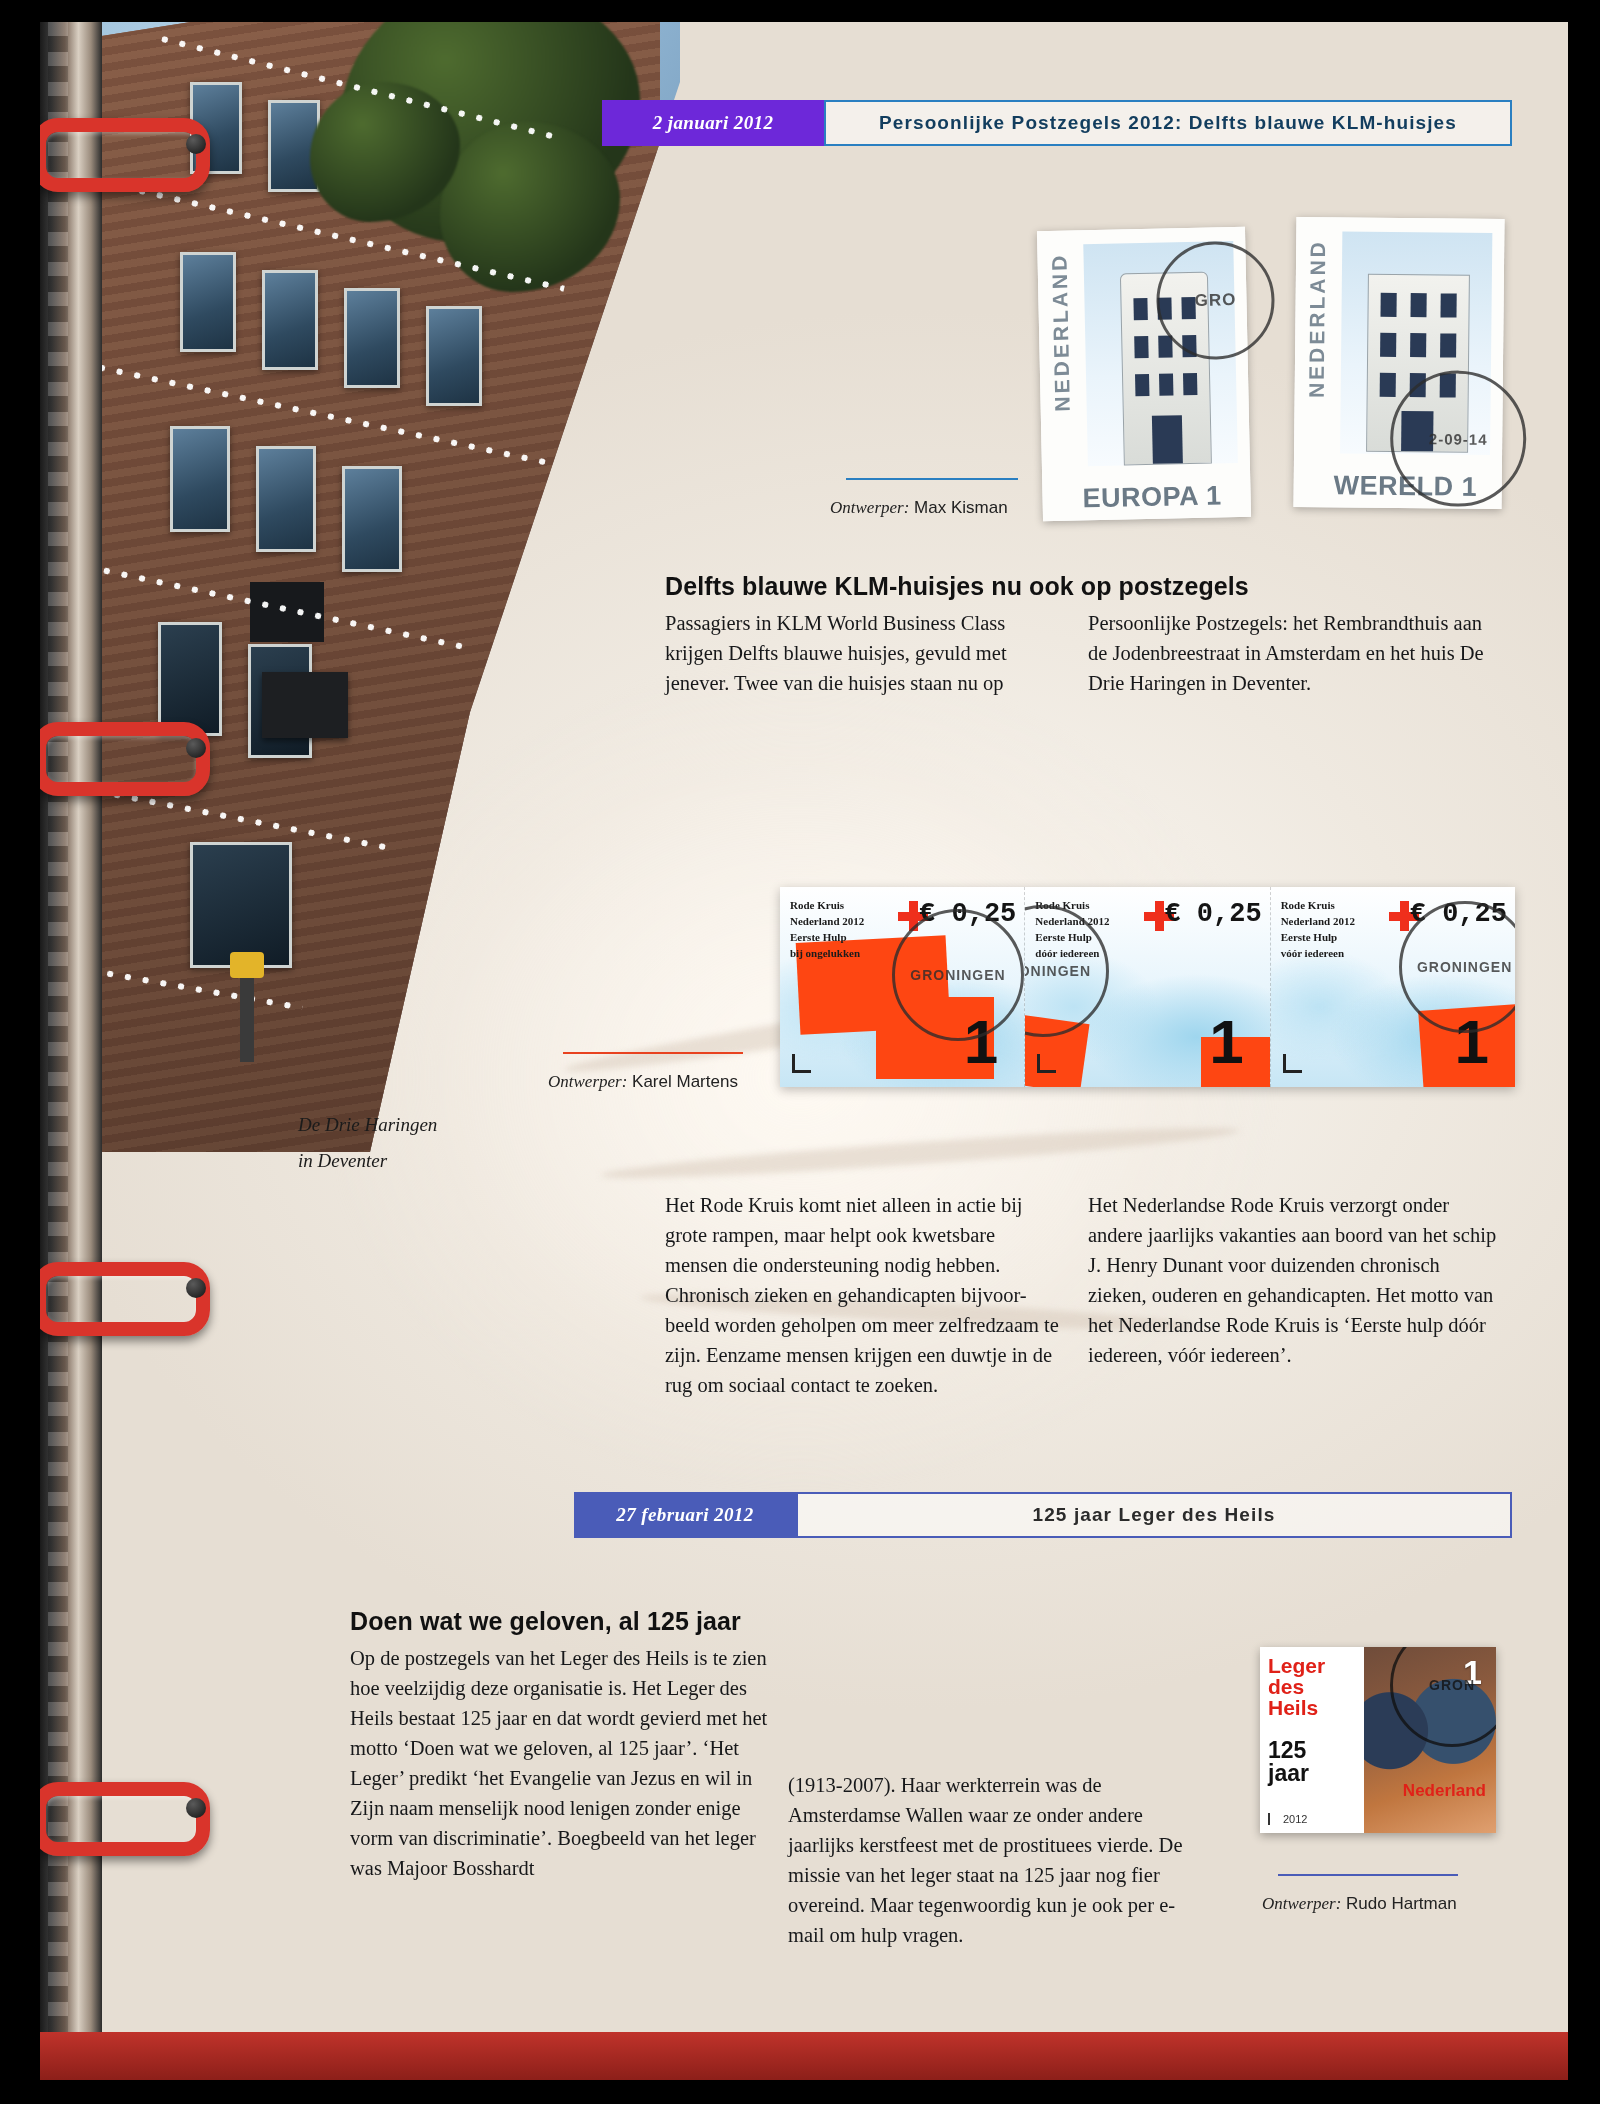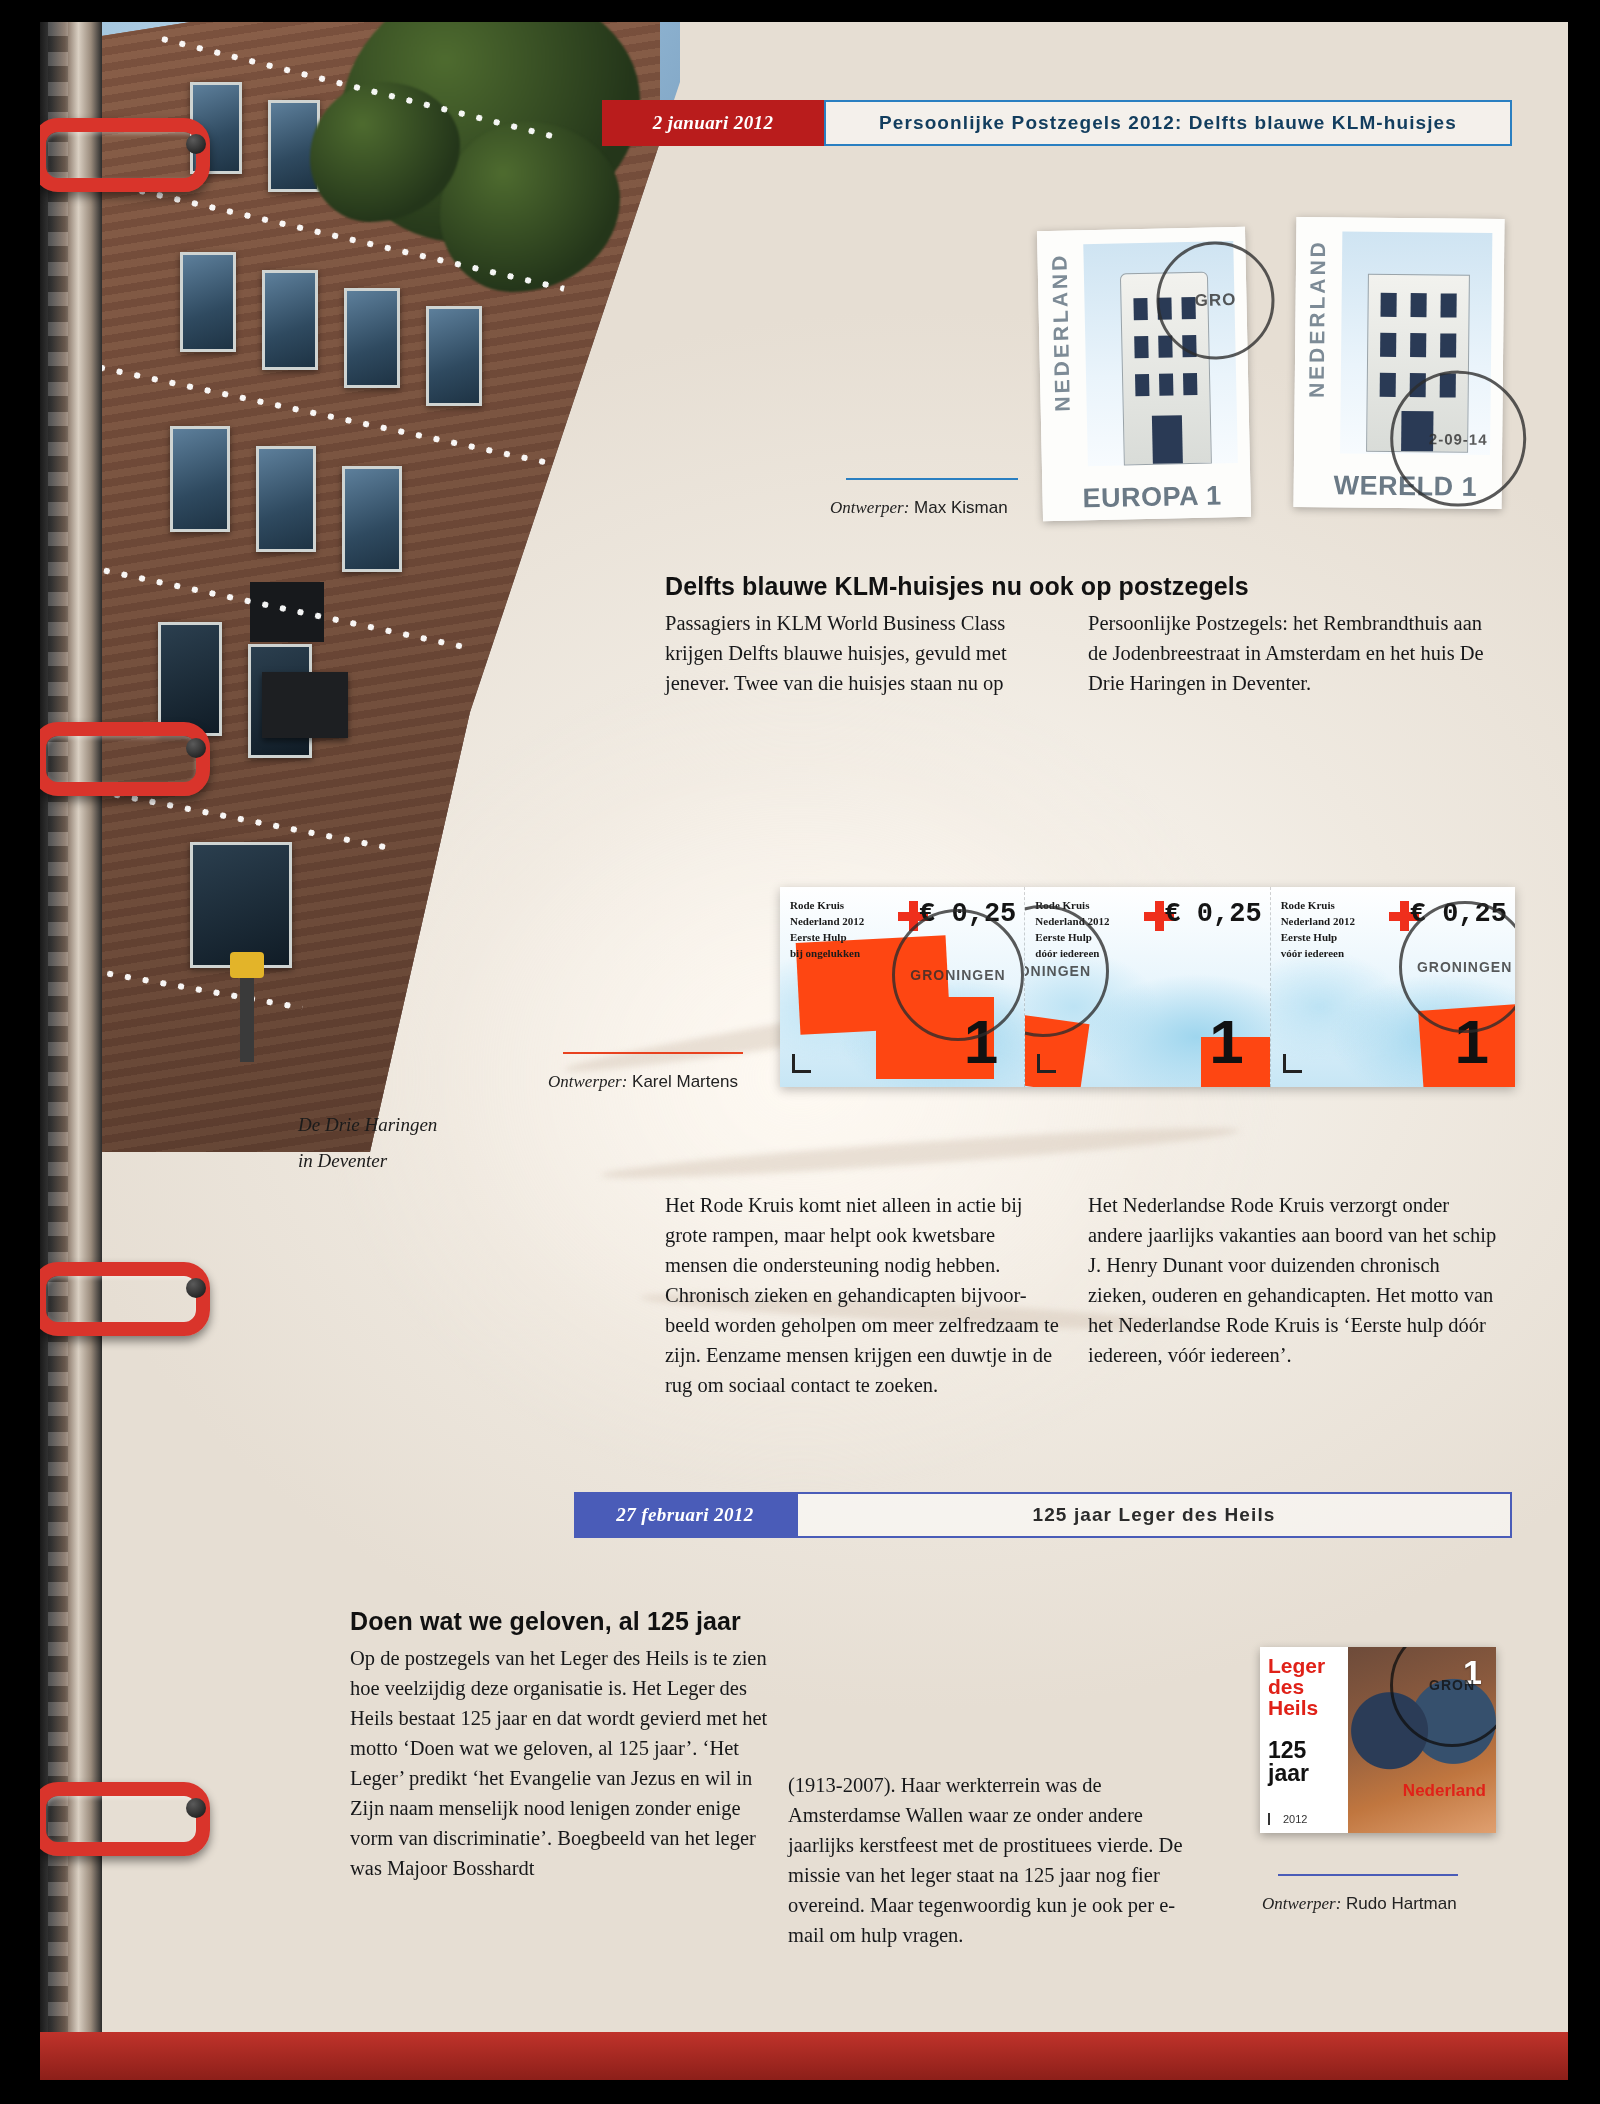--- a/index.html
+++ b/index.html
@@ -163,21 +163,21 @@
     flex: 1;
     display: flex;
     align-items: center;
     justify-content: center;
     font-family: "Liberation Sans", sans-serif;
     font-weight: bold;
     font-size: 19px;
     letter-spacing: 1.1px;
     background: rgba(255,255,255,.55);
   }
-  .blue .sect-date { background: #b91c1c; }
+  .blue .sect-date { background: #6d28d9; }
   .blue .sect-title { border: 2px solid #2a7fc1; color: #123d5e; }
   .red .sect-date { background: #e8421f; }
   .red .sect-title { border: 2px solid #e8421f; color: #2b2b2b; }
   .violet .sect-date { background: #4a5cb8; }
   .violet .sect-title { border: 2px solid #4a5cb8; color: #2b2b2b; }
 
   
   .art-title {
     position: absolute;
     font-family: "Liberation Sans", sans-serif;
@@ -384,21 +384,21 @@
   .lh-photo {
     position: absolute;
     left: 84px; top: 0; right: 0; bottom: 0;
     background:
       radial-gradient(circle at 30% 45%, #2b3c57 0 38px, rgba(43,60,87,0) 39px),
       radial-gradient(circle at 72% 40%, #36506d 0 42px, rgba(54,80,109,0) 43px),
       linear-gradient(160deg, #6d4b3a 0%, #8a5a3e 35%, #c0763f 70%, #e0a070 100%);
   }
   .lh-left {
     position: absolute;
-    left: 0; top: 0; width: 88px; height: 100%;
+    left: 0; top: 0; width: 104px; height: 100%;
     background: #fff;
     font-family: "Liberation Sans", sans-serif;
   }
   .lh-red {
     color: #e02118;
     font-weight: bold;
     font-size: 21px;
     line-height: 21px;
     padding: 8px 0 0 8px;
   }

